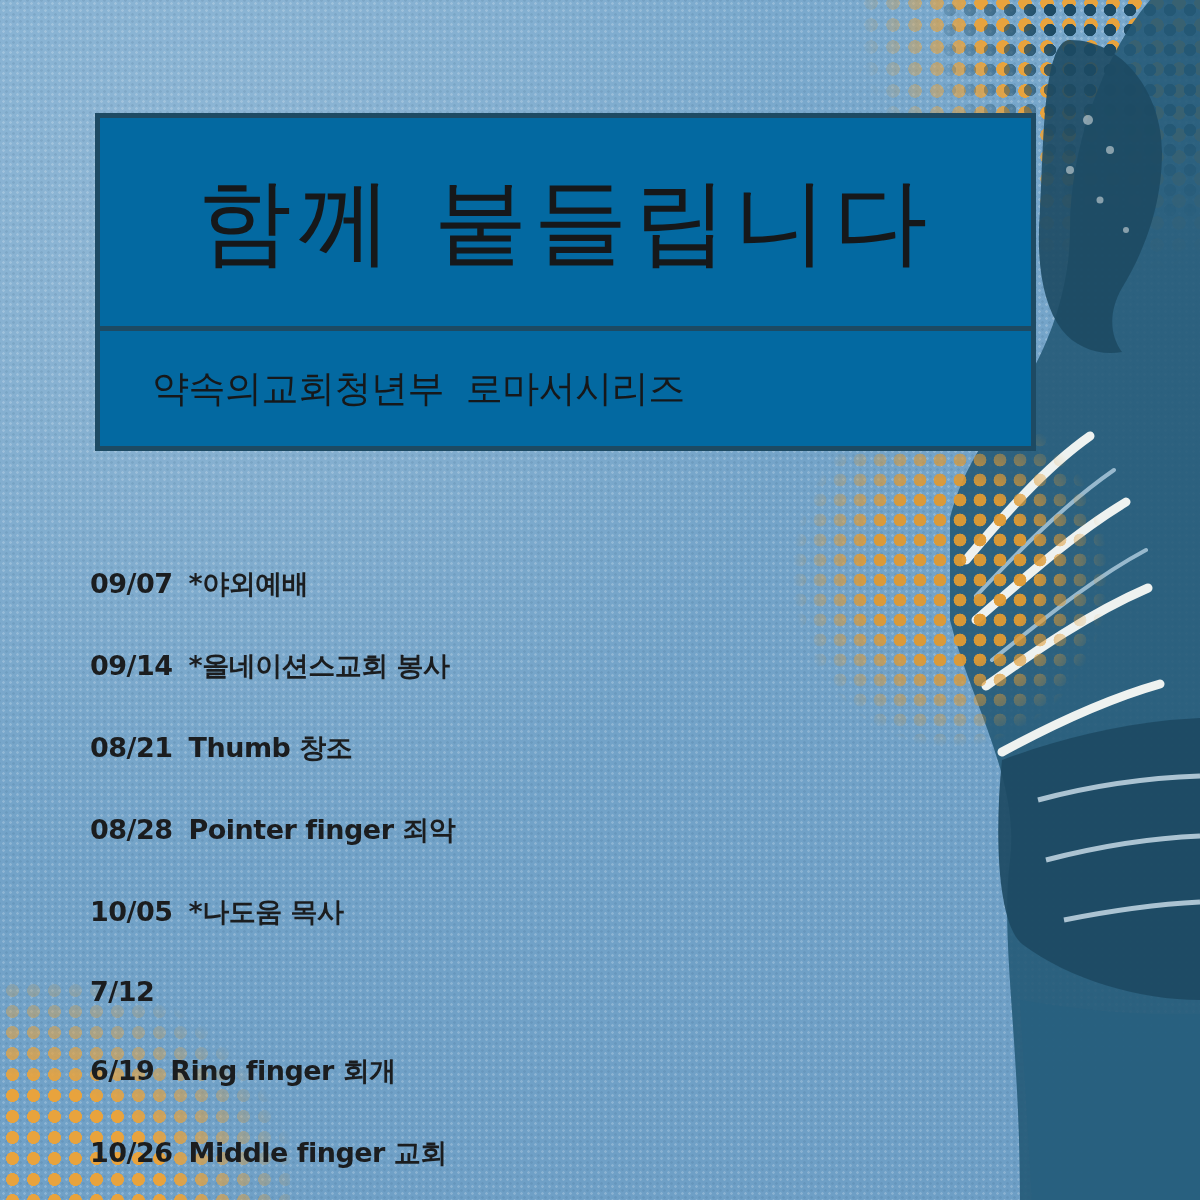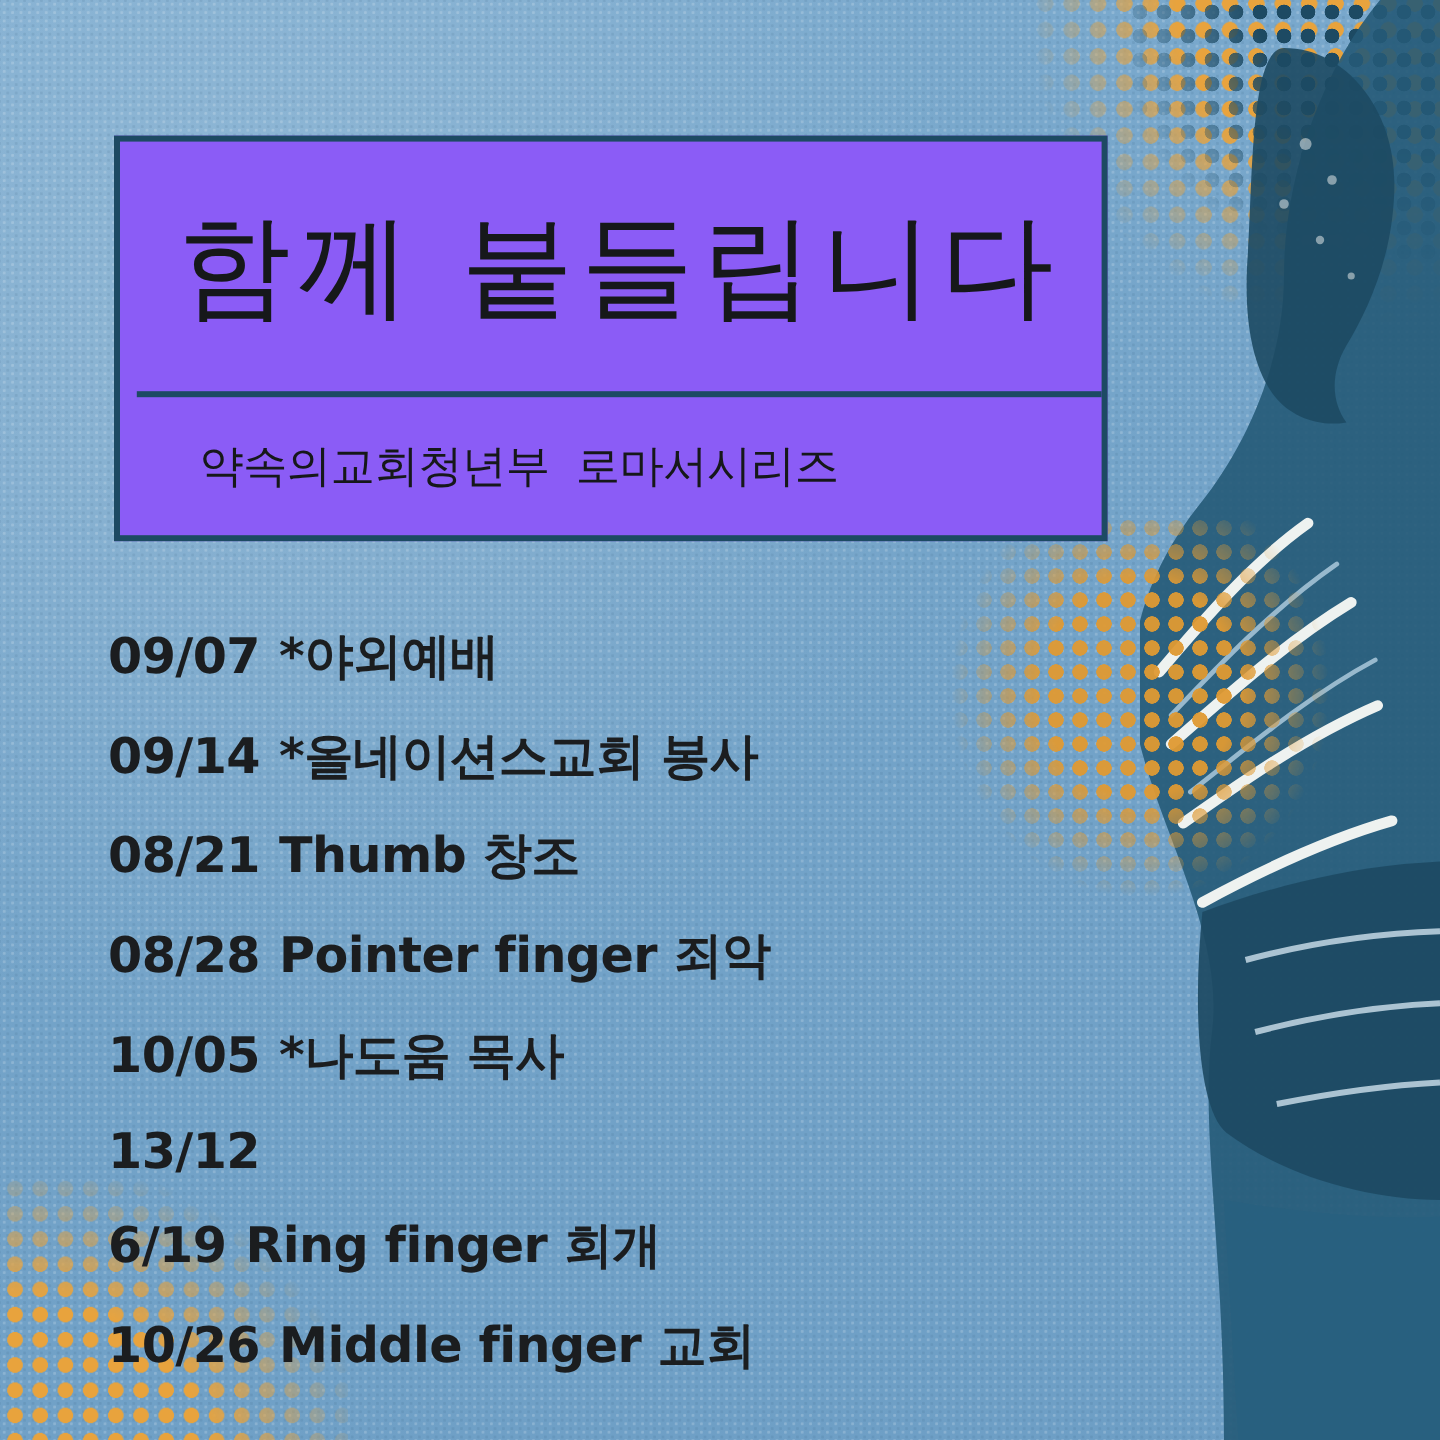--- a/index.html
+++ b/index.html
@@ -82,25 +82,24 @@
     top: 0; right: 0;
     width: 430px; height: 1200px;
     pointer-events: none;
   }
 
   
   .title-card {
     position: absolute;
     left: 95px;
     top: 113px;
-    width: 828px;
-    background: #8b5cf6;
+    width: 941px;
+    background: #0369a1;
     border: 5px solid #1d4a63;
     box-sizing: border-box;
-    padding-left: 14px;
   }
   .title-main {
     height: 208px;
     display: flex;
     align-items: center;
     justify-content: center;
     font-family: "DejaVu Serif", serif;
     font-size: 94px;
     letter-spacing: 6px;
     color: #16181a;
@@ -127,24 +126,25 @@
     left: 90px;
     top: 520px;
     width: 760px;
   }
   .sched-row {
     display: flex;
     align-items: baseline;
     margin-bottom: 28px;
     font-family: "DejaVu Sans", sans-serif;
     font-weight: bold;
-    font-size: 41px;
+    font-size: 27px;
     color: #1b1d1f;
     letter-spacing: -0.5px;
     white-space: nowrap;
+    margin-top: 46px;
   }
   .sched-date {
     margin-right: 16px;
   }
   .sched-text { }
 </style>
 </head>
 <body>
 
 <div class="poster">
@@ -230,21 +230,21 @@
     </div>
     <div class="sched-row">
       <span class="sched-date">08/28</span>
       <span class="sched-text">Pointer finger 죄악</span>
     </div>
     <div class="sched-row">
       <span class="sched-date">10/05</span>
       <span class="sched-text">*나도움 목사</span>
     </div>
     <div class="sched-row">
-      <span class="sched-date">13/12</span>
+      <span class="sched-date">7/12</span>
     </div>
     <div class="sched-row">
       <span class="sched-date">6/19</span>
       <span class="sched-text">Ring finger 회개</span>
     </div>
     <div class="sched-row">
       <span class="sched-date">10/26</span>
       <span class="sched-text">Middle finger 교회</span>
     </div>
   </div>

